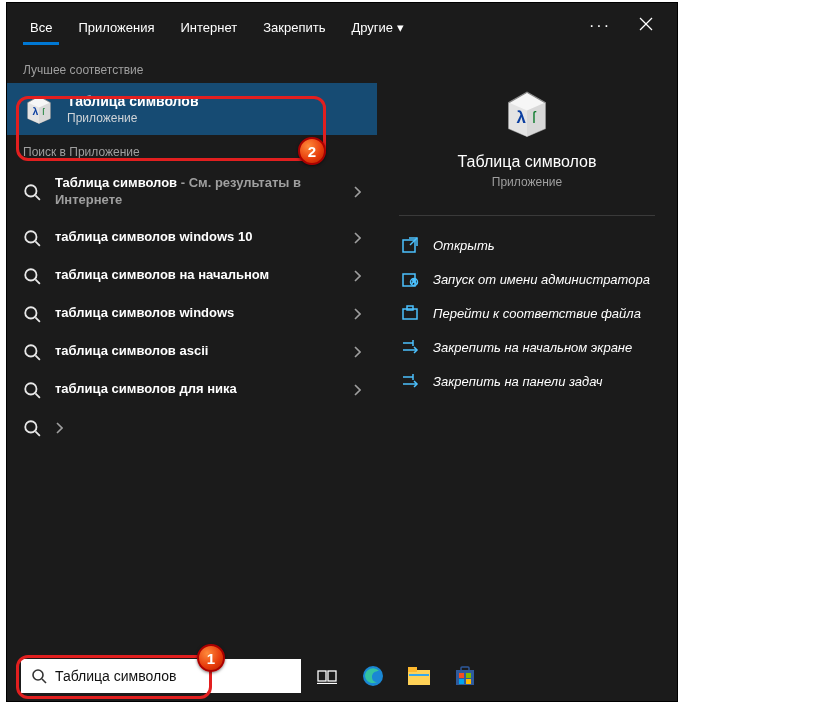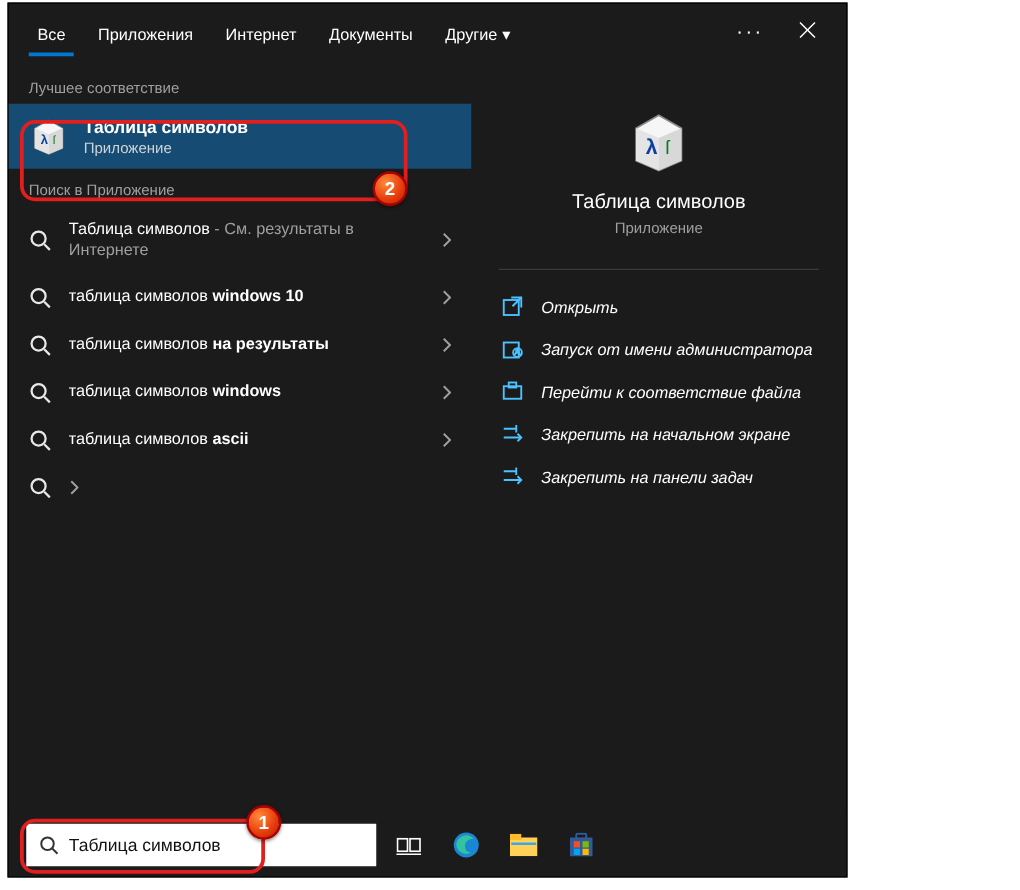--- a/index.html
+++ b/index.html
@@ -14,21 +14,21 @@
   .close-btn { color: #fff; padding: 8px 14px; cursor: pointer; }
   .close-btn svg { width: 14px; height: 14px; }
   .content { display: flex; height: 598px; justify-content: space-between; }
   .left { width: 370px; padding: 6px 0; }
   .right { flex: 1; padding: 18px 22px; }
   .section-label { color: #9f9f9f; font-size: 12px; padding: 8px 16px 6px; }
   .best-match { display: flex; align-items: center; background: #164b73; margin: 0 0 2px; padding: 10px 16px; position: relative; cursor: pointer; }
   .best-match .cm-icon { width: 32px; height: 32px; margin-right: 12px; }
   .best-match .bm-title { color: #fff; font-size: 14px; font-weight: 600; }
   .best-match .bm-sub { color: #cfd4d8; font-size: 12px; margin-top: 2px; }
-  .sugg { display: flex; align-items: center; padding: 10px 16px; cursor: pointer; position: relative; }
+  .sugg { display: flex; align-items: center; padding: 10px 16px; cursor: pointer; position: relative; font-weight: bold; }
   .sugg .s-icon { width: 18px; height: 18px; margin-right: 14px; opacity: 0.9; }
   .sugg .s-text { color: #fff; font-size: 13px; flex: 1; padding-right: 8px; line-height: 1.3; }
   .sugg .s-text .gray { color: #9f9f9f; }
   .sugg .chev-r { color: #9f9f9f; }
   .preview { display: flex; flex-direction: column; align-items: center; padding-top: 20px; }
   .preview .cm-icon { width: 52px; height: 52px; margin-bottom: 14px; }
   .preview .p-title { color: #fff; font-size: 16px; }
   .preview .p-sub { color: #9f9f9f; font-size: 12px; margin-top: 4px; }
   .preview .hr { height: 1px; background: #3a3a3a; width: 100%; margin: 26px 0 12px; }
   .actions { width: 100%; font-style: italic; }
@@ -45,21 +45,21 @@
   .cm-icon svg, .s-icon svg, .chev-r svg, .mag svg, .a-icon svg {display:block;}
 </style>
 </head>
 <body>
 
 <div class="frame">
   <div class="tabs">
     <div class="tab active">Все</div>
     <div class="tab">Приложения</div>
     <div class="tab">Интернет</div>
-    <div class="tab">Документы</div>
+    <div class="tab">Закрепить</div>
     <div class="tab"><span>Другие</span><span class="chev">▾</span></div>
     <div class="spacer"></div>
     <div class="more-btn">···</div>
     <div class="close-btn">
       <svg viewBox="0 0 14 14" stroke="#fff" stroke-width="1.2">
           <line x1="1" y1="1" x2="13" y2="13"></line>
           <line x1="13" y1="1" x2="1" y2="13"></line>
         </svg>
     </div>
   </div>
@@ -113,21 +113,21 @@
               </svg>
             </span>
           </div>
           <div class="sugg">
             <span class="s-icon">
               <svg viewBox="0 0 16 16" fill="none" stroke="#fff" stroke-width="1.6">
                 <circle cx="7" cy="7" r="5"></circle>
                 <line x1="11" y1="11" x2="15" y2="15"></line>
               </svg>
             </span>
-            <span class="s-text"><span>таблица символов </span><b>на результаты</b></span>
+            <span class="s-text"><span>таблица символов </span><b>на начальном</b></span>
             <span class="chev-r">
               <svg width="8" height="12" viewBox="0 0 8 12" fill="none" stroke="#9f9f9f" stroke-width="1.6">
                 <polyline points="2,1 7,6 2,11"></polyline>
               </svg>
             </span>
           </div>
           <div class="sugg">
             <span class="s-icon">
               <svg viewBox="0 0 16 16" fill="none" stroke="#fff" stroke-width="1.6">
                 <circle cx="7" cy="7" r="5"></circle>
@@ -142,20 +142,34 @@
             </span>
           </div>
           <div class="sugg">
             <span class="s-icon">
               <svg viewBox="0 0 16 16" fill="none" stroke="#fff" stroke-width="1.6">
                 <circle cx="7" cy="7" r="5"></circle>
                 <line x1="11" y1="11" x2="15" y2="15"></line>
               </svg>
             </span>
             <span class="s-text"><span>таблица символов </span><b>ascii</b></span>
+            <span class="chev-r">
+              <svg width="8" height="12" viewBox="0 0 8 12" fill="none" stroke="#9f9f9f" stroke-width="1.6">
+                <polyline points="2,1 7,6 2,11"></polyline>
+              </svg>
+            </span>
+          </div>
+          <div class="sugg">
+            <span class="s-icon">
+              <svg viewBox="0 0 16 16" fill="none" stroke="#fff" stroke-width="1.6">
+                <circle cx="7" cy="7" r="5"></circle>
+                <line x1="11" y1="11" x2="15" y2="15"></line>
+              </svg>
+            </span>
+            <span class="s-text"><span>таблица символов </span><b>для ника</b></span>
             <span class="chev-r">
               <svg width="8" height="12" viewBox="0 0 8 12" fill="none" stroke="#9f9f9f" stroke-width="1.6">
                 <polyline points="2,1 7,6 2,11"></polyline>
               </svg>
             </span>
           </div>
           <div class="sugg">
             <span class="s-icon">
               <svg viewBox="0 0 16 16" fill="none" stroke="#fff" stroke-width="1.6">
                 <circle cx="7" cy="7" r="5"></circle>

